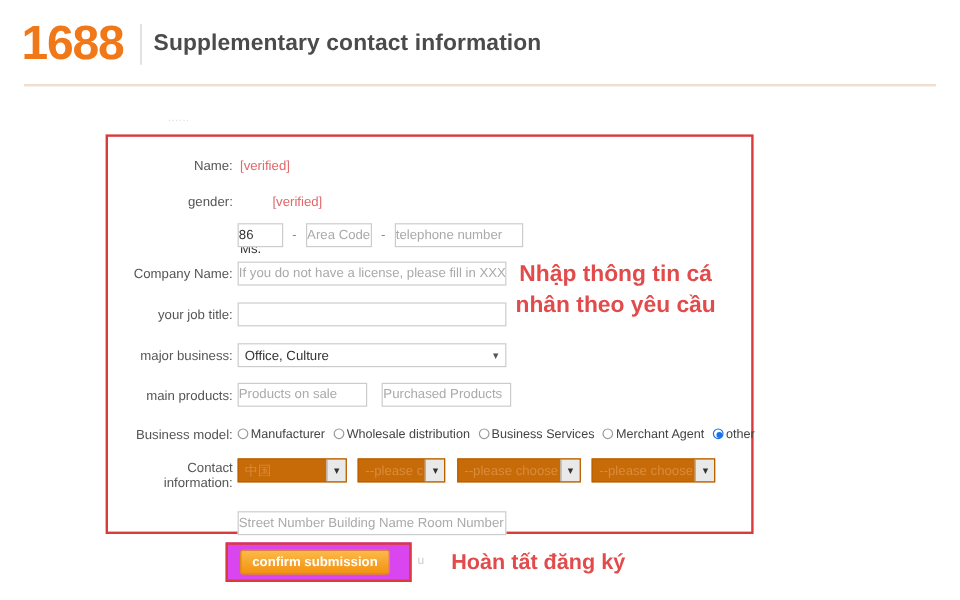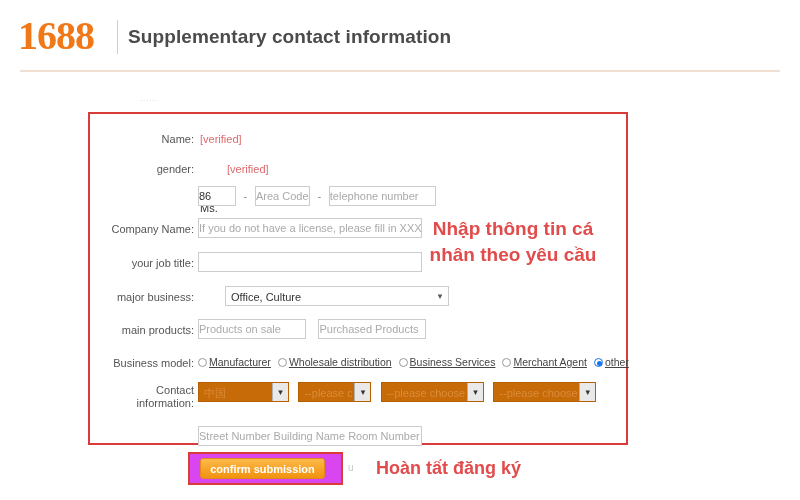--- a/index.html
+++ b/index.html
@@ -21,21 +21,21 @@
     position: absolute;
     left: 0; top: 0; width: 800px; height: 70px;
   }
   #logo {
     position: absolute;
     left: 18px; top: 14px;
     font-size: 40px;
     font-weight: bold;
     letter-spacing: -1px;
     color: #F07818;
-    font-family: Liberation Serif, serif;
+    font-family: Liberation Sans, sans-serif;
     line-height: 44px;
   }
   #logo-divider {
     position: absolute;
     left: 117px; top: 20px;
     width: 1px; height: 34px;
     background: #cfcfcf;
   }
   #header-title {
     position: absolute;
@@ -176,21 +176,21 @@
   }
   .rdot.on { border-color: #1a73e8; background: #ffffff; }
   .rdot.on::after {
     content: "";
     position: absolute;
     left: 2px; top: 2px;
     width: 5px; height: 5px;
     border-radius: 50%;
     background: #1a73e8;
   }
-  .rlab { font-size: 10.5px; color: #444444; line-height: 20px; text-decoration: underline; }
+  .rlab { font-size: 10.5px; color: #444444; line-height: 20px; }
 
   
   #submit-box {
     position: absolute;
     left: 188px; top: 452px;
     width: 155px; height: 33px;
     border: 2px solid #d93a3a;
     background: #d946ef;
   }
   #submit-button {
@@ -282,21 +282,21 @@
     <div class="row" style="top:138px;">
       <div class="lbl">your job title:</div>
       <div class="fld" style="left:108px;">
         <input class="tb" style="width: 224px;" value="">
       </div>
     </div>
 
     <div class="row" style="top:172px;">
       <div class="lbl">major business:</div>
       <div class="fld" style="left:108px;">
-        <div class="sel" style="width:224px;margin-left:27px;">
+        <div class="sel" style="width:224px;">
           <span class="sel-text">Office, Culture</span>
           <span class="caret">▾</span>
         </div>
       </div>
     </div>
 
     <div class="row" style="top:205px;">
       <div class="lbl">main products:</div>
       <div class="fld" style="left:108px;">
         <input class="tb" style="width: 108px;" placeholder="Products on sale">

